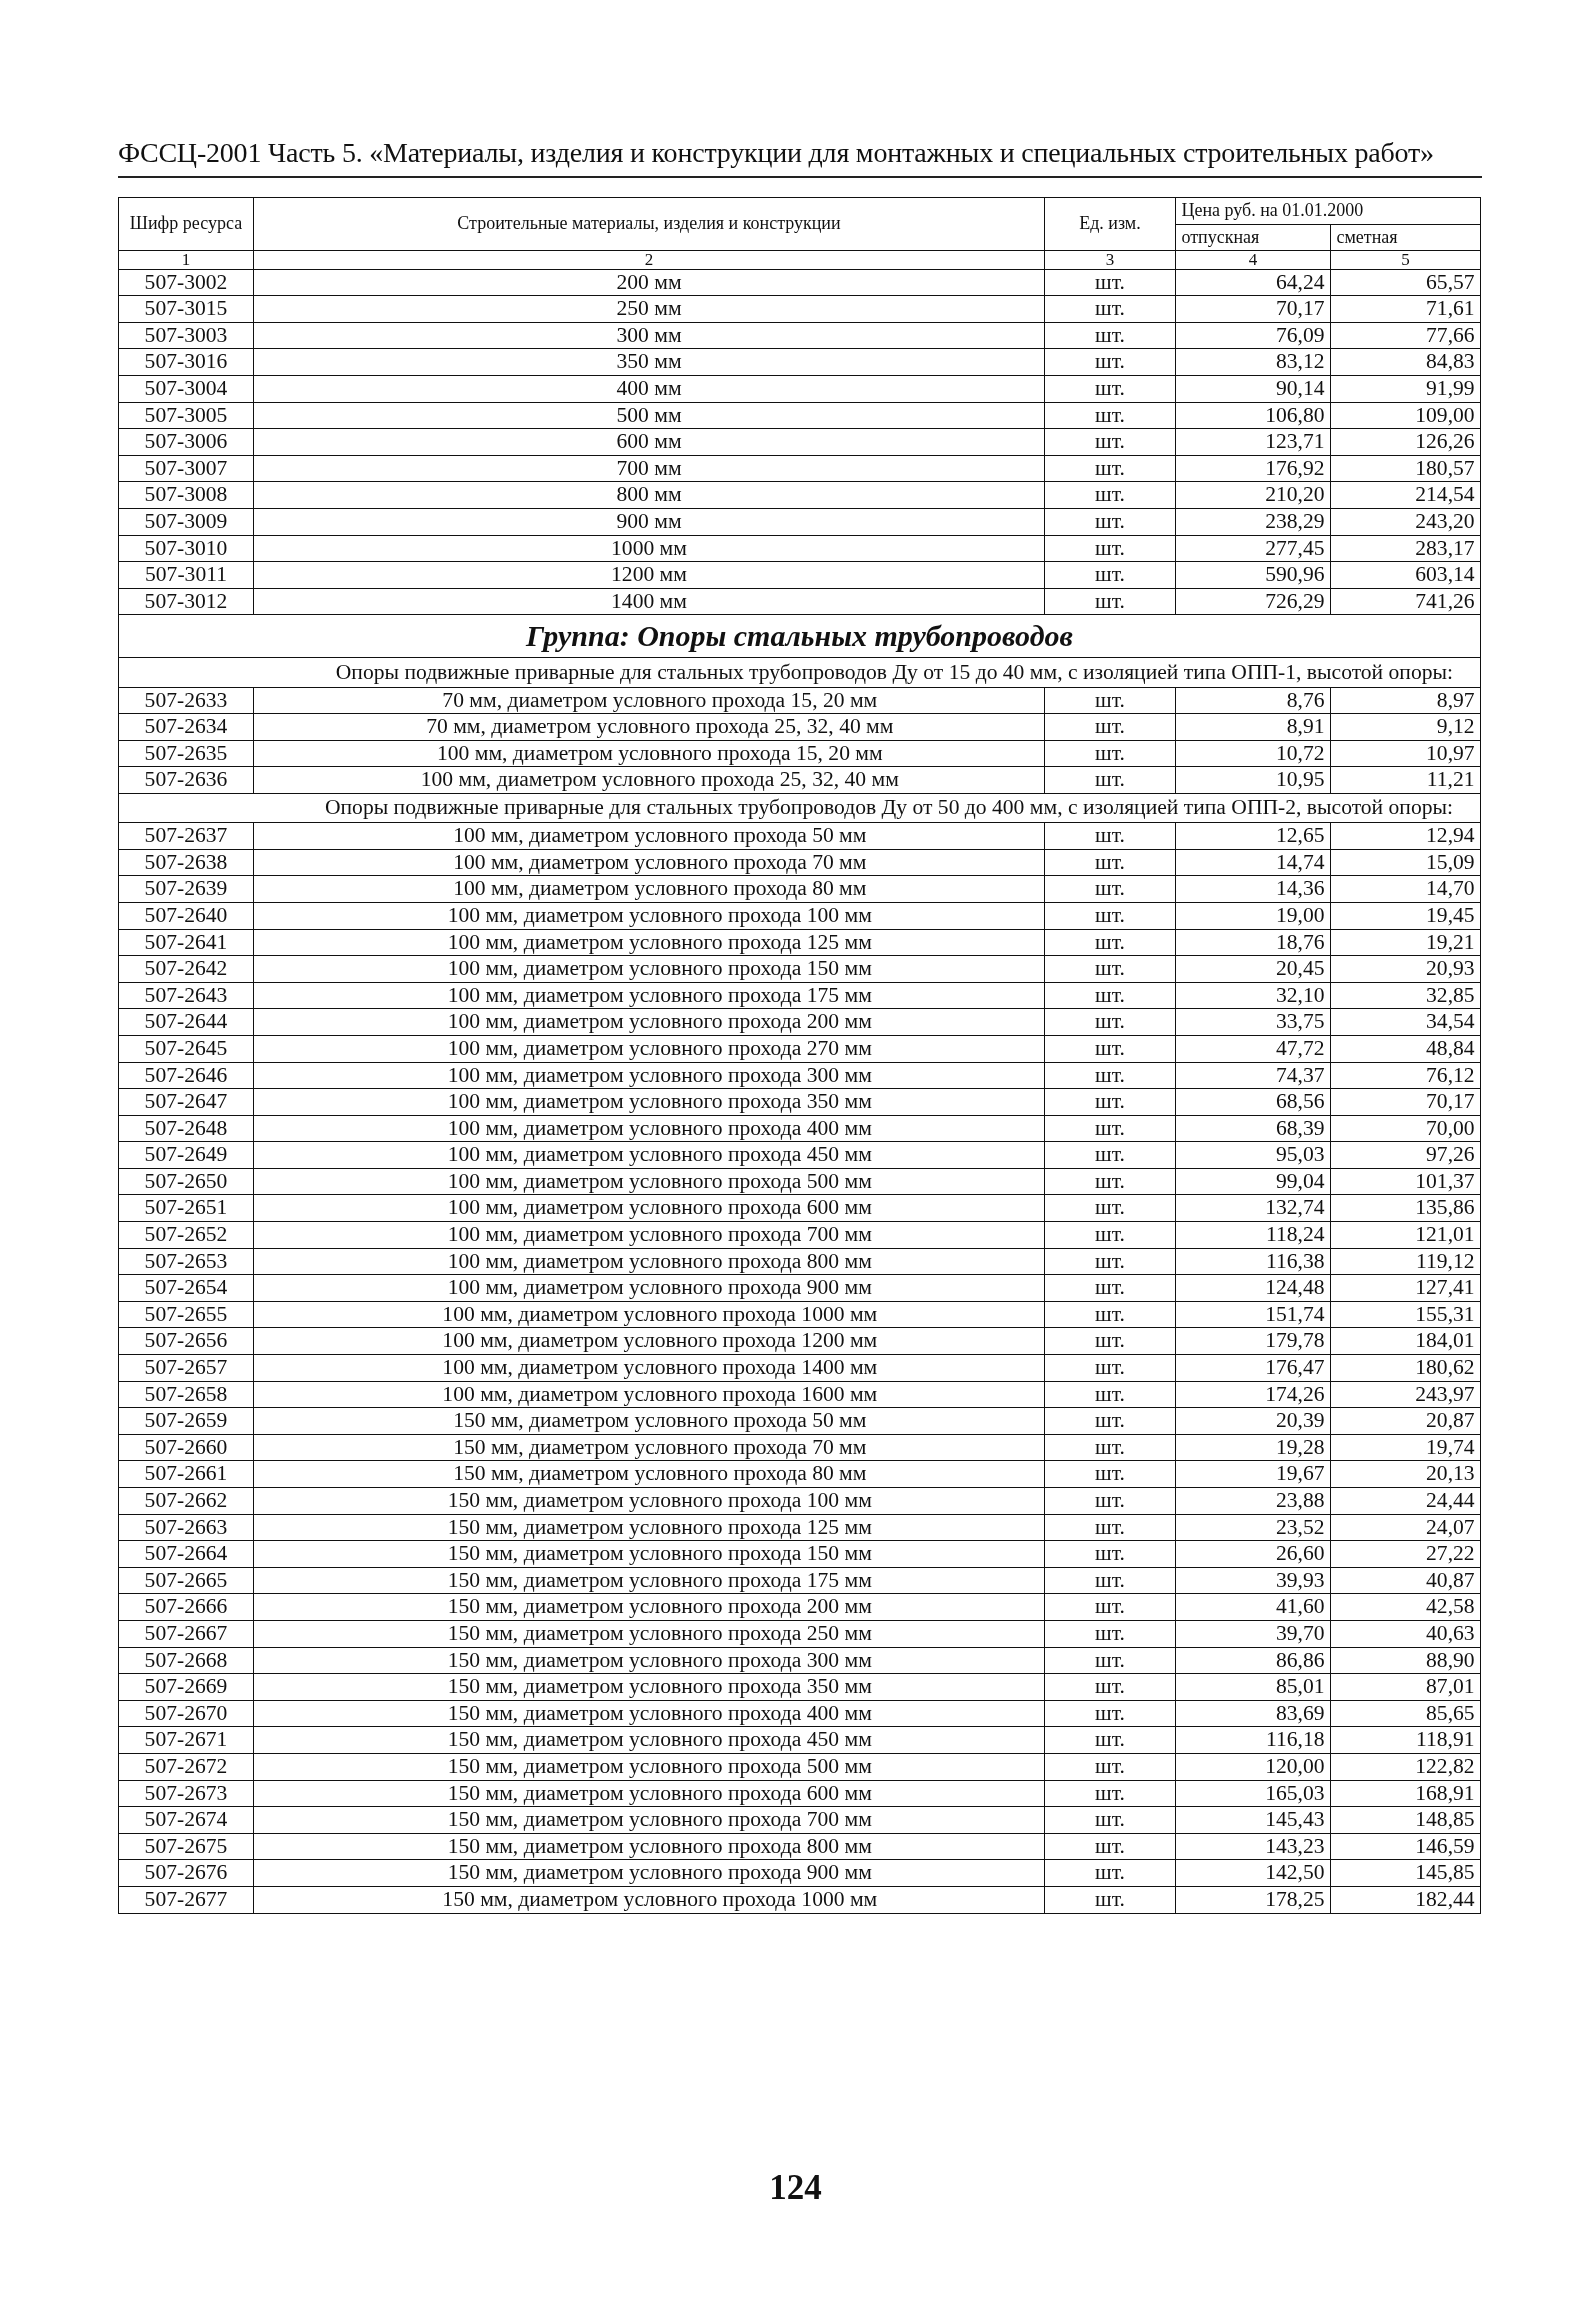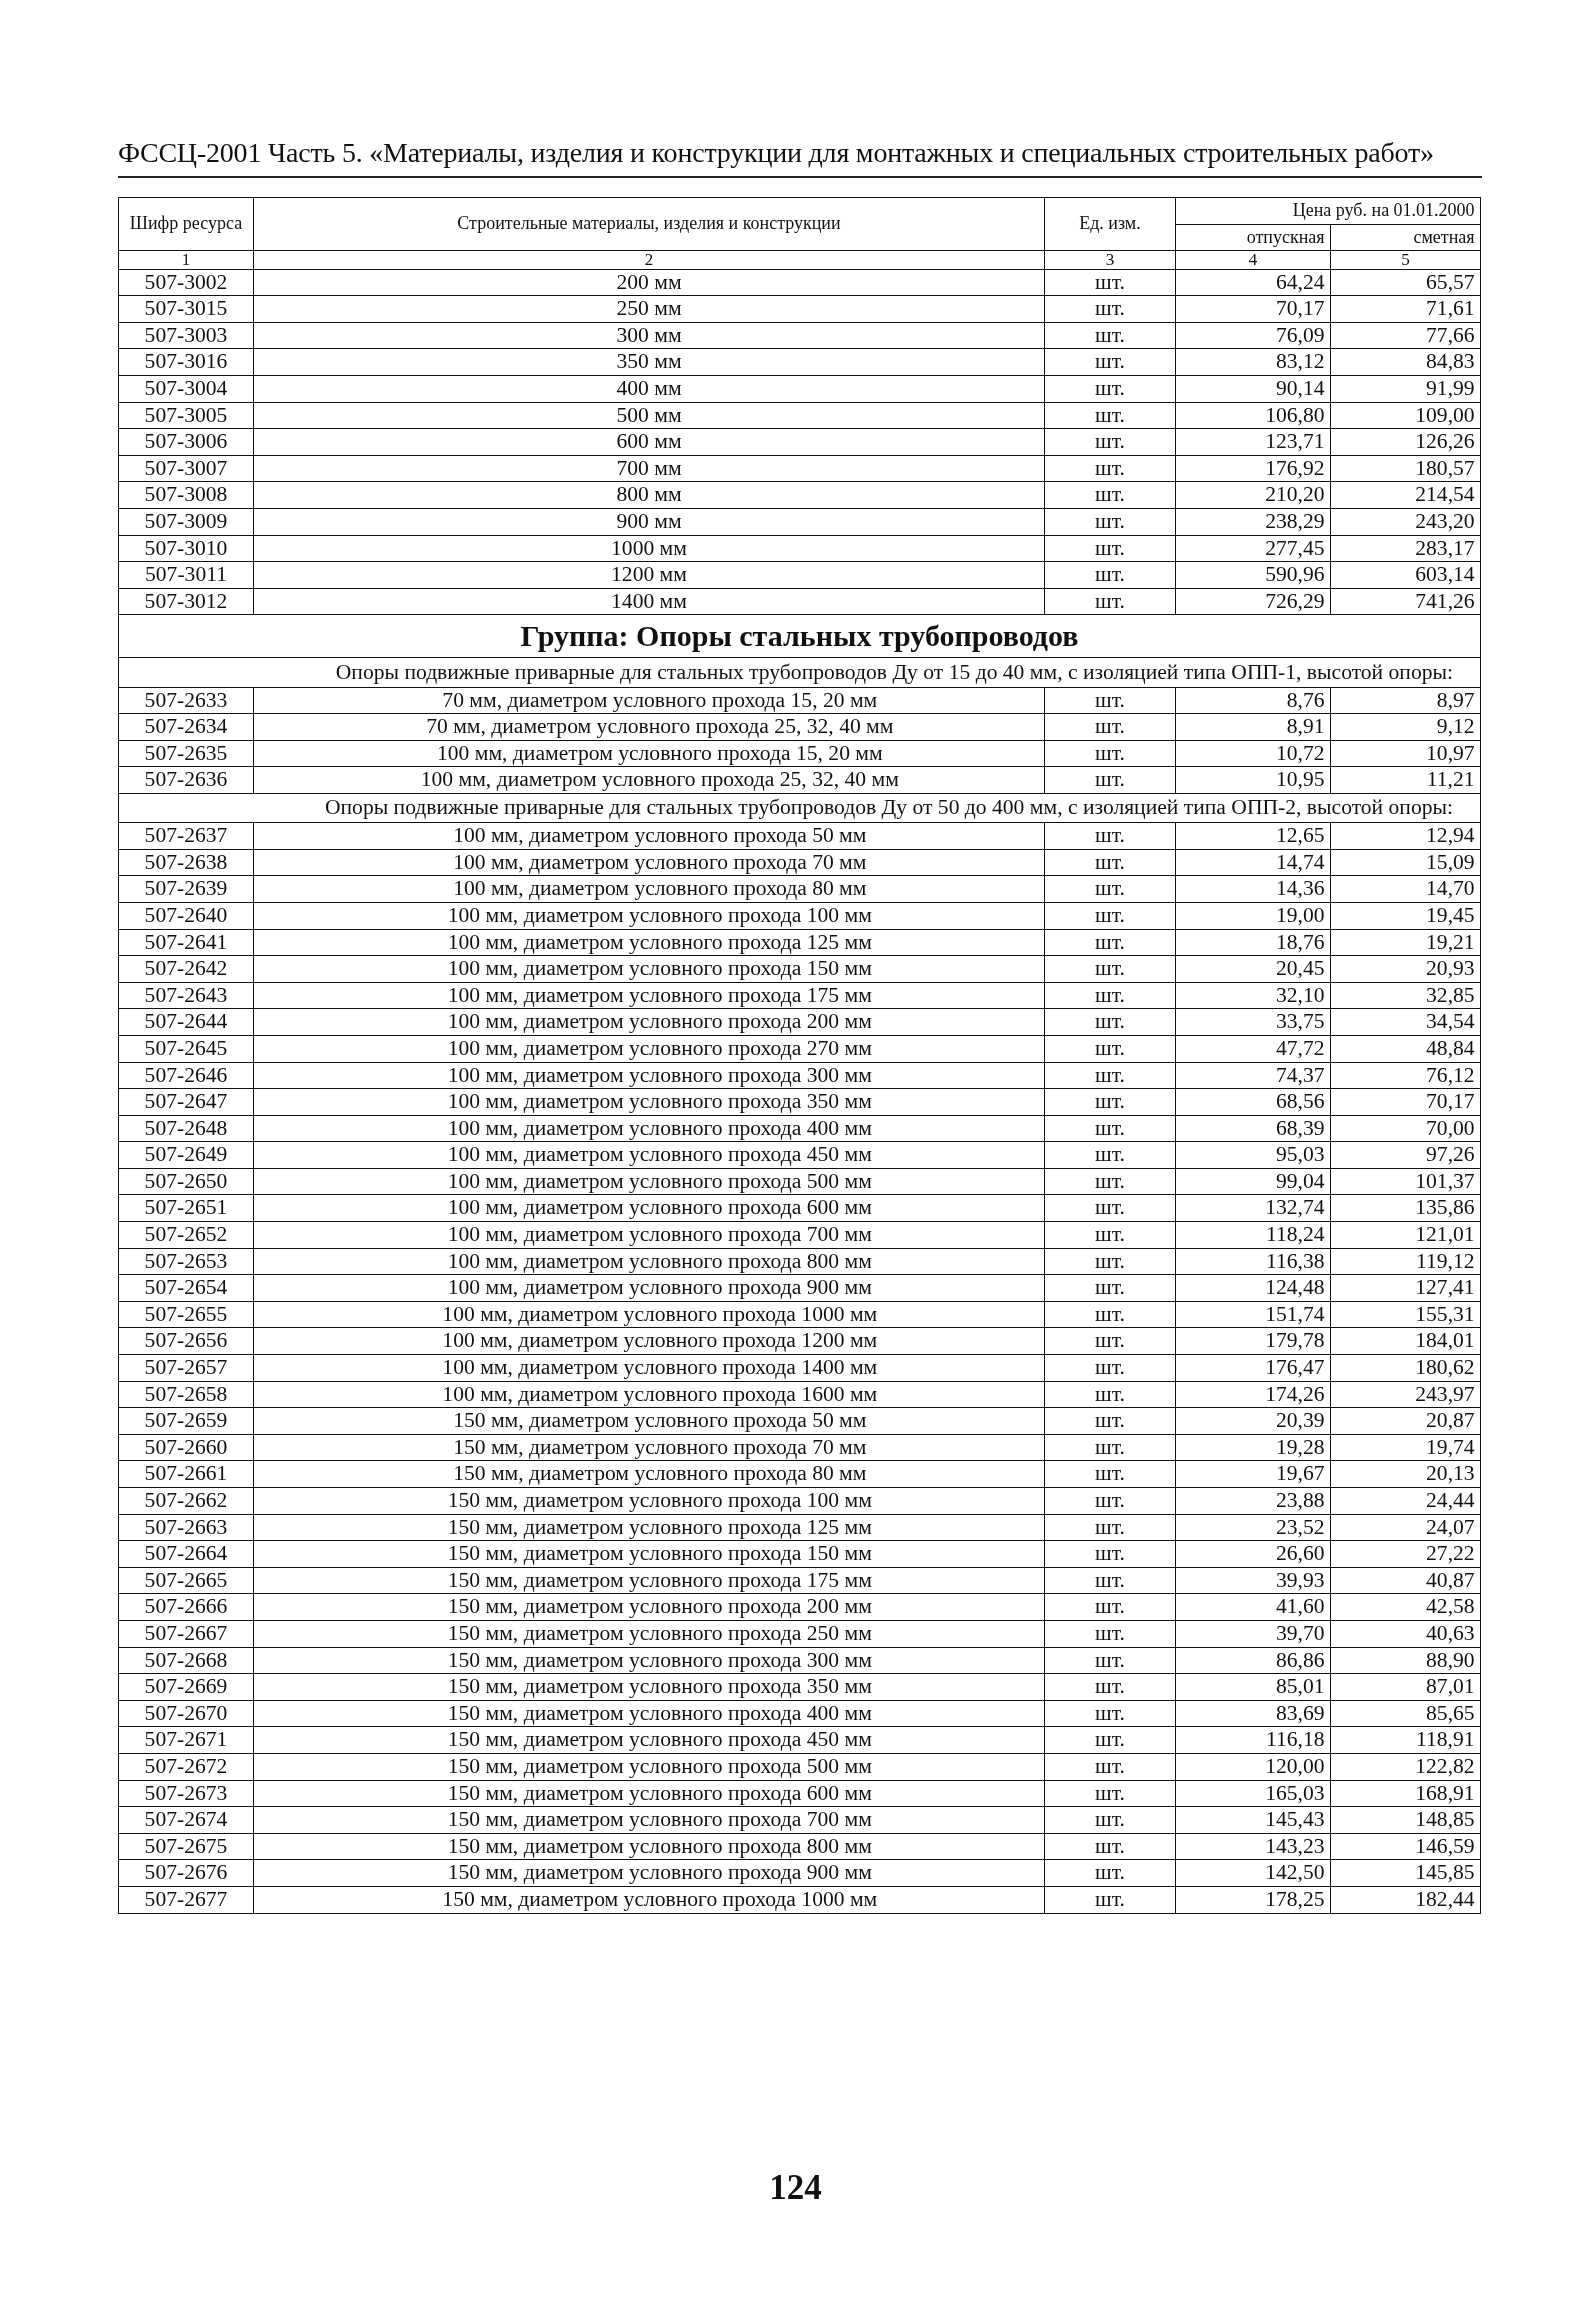--- a/index.html
+++ b/index.html
@@ -20,30 +20,30 @@
   table.price td, table.price th {
     border: 1.7px solid #111; padding: 0 5.4px; line-height: 25.6px; height: 25.6px;
     overflow: hidden; white-space: nowrap; font-weight: normal;
   }
   col.c1 { width: 135px; }
   col.c2 { width: 791px; }
   col.c3 { width: 131px; }
   col.c4 { width: 155px; }
   col.c5 { width: 150px; }
   th.hd { font-size: 18px; line-height: 20px; text-align: center; vertical-align: middle; }
-  th.hd-sub { font-size: 18px; line-height: 23px; height: 23px; text-align: right; }
+  th.hd-sub { font-size: 18px; line-height: 23px; height: 23px; text-align: left; }
   tr.numrow td { font-size: 17px; line-height: 17.5px; height: 17.5px; text-align: center; }
   td.code { text-align: center; padding-left: 9.4px; }
   td.name { text-align: center; padding-left: 15px; }
   td.name.indent { padding-left: 27px; }
   td.unit { text-align: center; }
   td.num { text-align: right; padding-right: 4px; }
   tr.group td {
     text-align: center; font-weight: bold; font-size: 30px;
-    line-height: 42px; height: 42px;
+    line-height: 42px; height: 42px; font-style: italic;
   }
   tr.desc td {
     white-space: normal; line-height: 25.6px; height: auto;
     padding: 1.3px 27px 1.3px 135px; text-align: right;
   }
   .page-number {
     position: absolute; left: 0; width: 1591px; top: 2168px; text-align: center;
     font-size: 35px; font-weight: bold;
   }
 </style>

